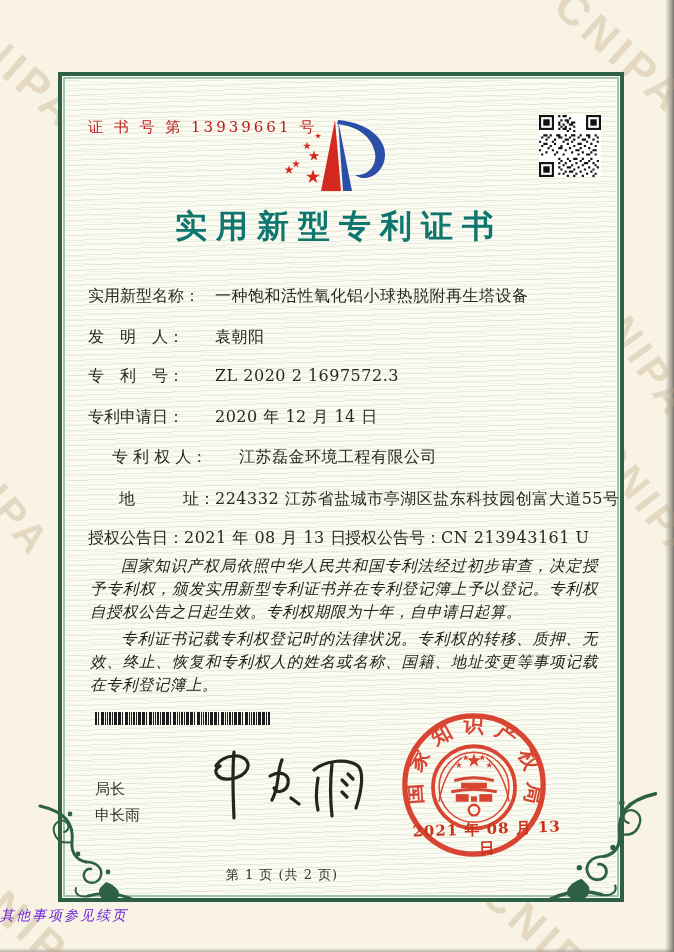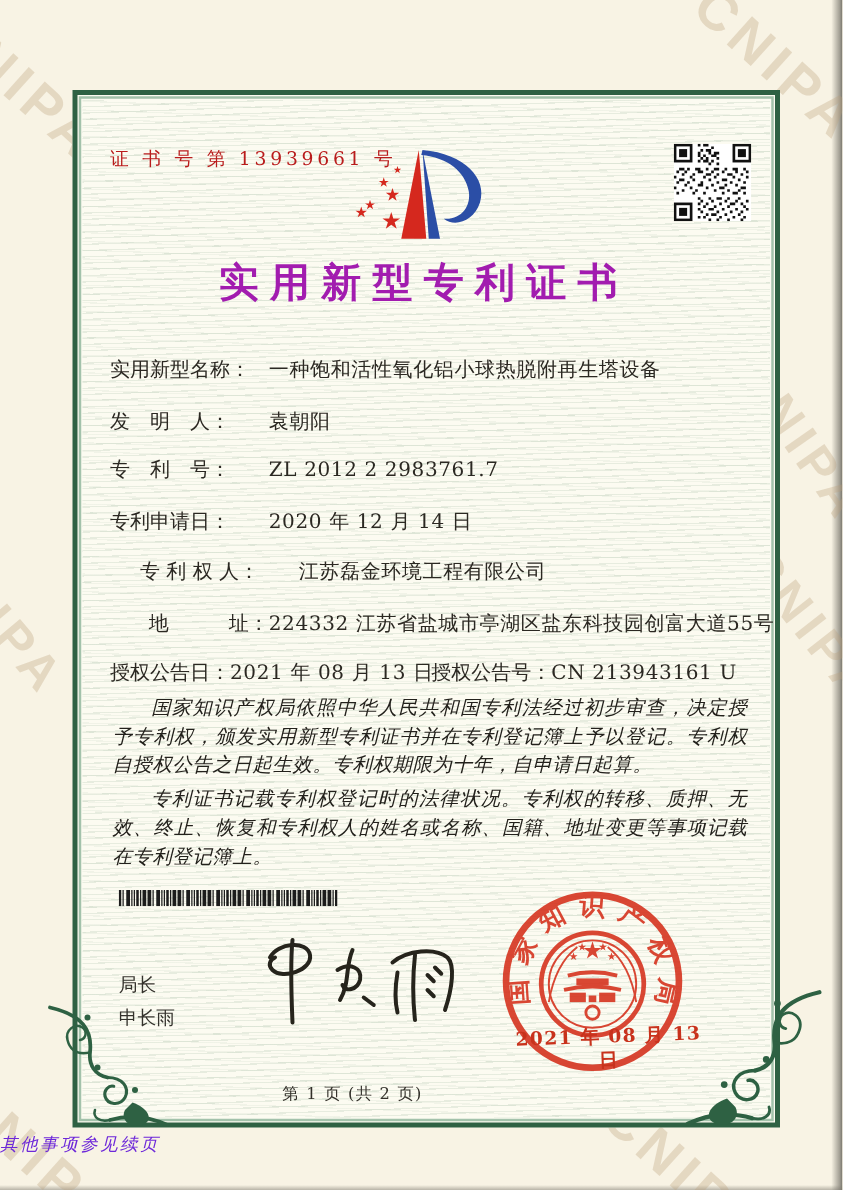--- a/index.html
+++ b/index.html
@@ -24,21 +24,21 @@
   .frame::after{content:'';position:absolute;inset:1px;border:2px solid #a3c2ab;pointer-events:none;}
   .guilloche{position:absolute;inset:4px;
     background-image:
       repeating-linear-gradient(178deg, rgba(110,150,118,.15) 0 1px, rgba(0,0,0,0) 1px 5px),
       repeating-linear-gradient(2deg, rgba(110,150,118,.08) 0 1px, rgba(0,0,0,0) 1px 7px);}
   .content{position:absolute;inset:0;z-index:3;}
   .cert-no{position:absolute;left:88px;top:118px;font-size:15px;letter-spacing:3px;color:#b91c1c;}
   .logo{position:absolute;left:276px;top:107px;}
   .qr{position:absolute;left:539px;top:115px;}
   .title{position:absolute;left:58px;top:205px;width:562px;text-align:center;
-    font-size:32px;font-weight:bold;letter-spacing:9px;color:#a21caf;}
+    font-size:32px;font-weight:bold;letter-spacing:9px;color:#0f766e;}
   .field-row{position:absolute;left:88px;width:520px;font-size:16px;color:#2b2822;white-space:nowrap;}
   .flabel{display:inline-block;min-width:127px;}
   .fvalue{letter-spacing:.5px;}
   .grant-extra{position:absolute;left:257px;top:0;}
   .body-text{position:absolute;left:86px;top:551px;width:516px;
     font-size:15.5px;line-height:23px;color:#23211c;font-style:italic;}
   .body-text p{margin:4px;text-indent:2em;text-align:justify;letter-spacing:.5px;}
   .barcode{position:absolute;left:95px;top:712px;}
   .signer{position:absolute;left:95px;top:776px;font-family:"Liberation Sans","DejaVu Sans",sans-serif;
     font-size:15px;color:#34322c;line-height:26px;}
@@ -112,21 +112,21 @@
 
     <div class="title">实用新型专利证书</div>
 
     <div class="field-row" style="top:286px;">
       <span class="flabel">实用新型名称：</span><span class="fvalue">一种饱和活性氧化铝小球热脱附再生塔设备</span>
     </div>
     <div class="field-row" style="top:327px;">
       <span class="flabel">发　明　人：</span><span class="fvalue">袁朝阳</span>
     </div>
     <div class="field-row" style="top:366px;">
-      <span class="flabel">专　利　号：</span><span class="fvalue">ZL 2012 2 2983761.7</span>
+      <span class="flabel">专　利　号：</span><span class="fvalue">ZL 2020 2 1697572.3</span>
     </div>
     <div class="field-row" style="top:407px;">
       <span class="flabel">专利申请日：</span><span class="fvalue">2020 年 12 月 14 日</span>
     </div>
     <div class="field-row" style="top:447px;margin-left:24px;">
       <span class="flabel">专 利 权 人：</span><span class="fvalue">江苏磊金环境工程有限公司</span>
     </div>
     <div class="field-row" style="top:489px;text-align:right;">
       <span class="flabel">地　　　址：</span><span class="fvalue">224332 江苏省盐城市亭湖区盐东科技园创富大道55号</span>
     </div>

